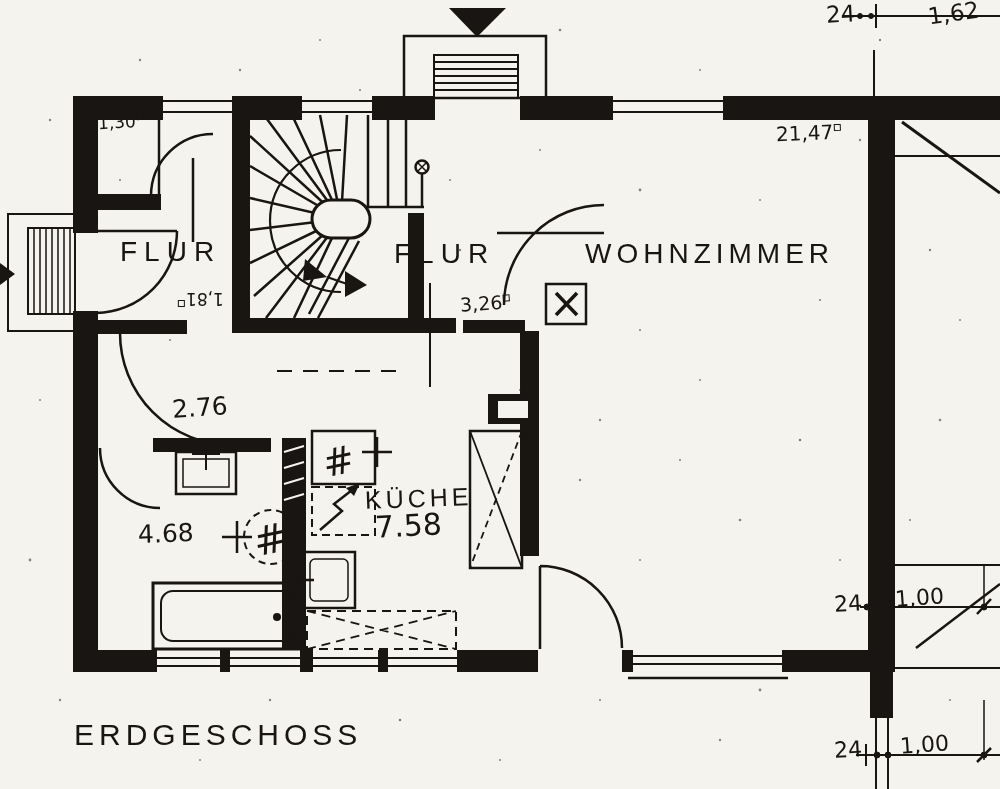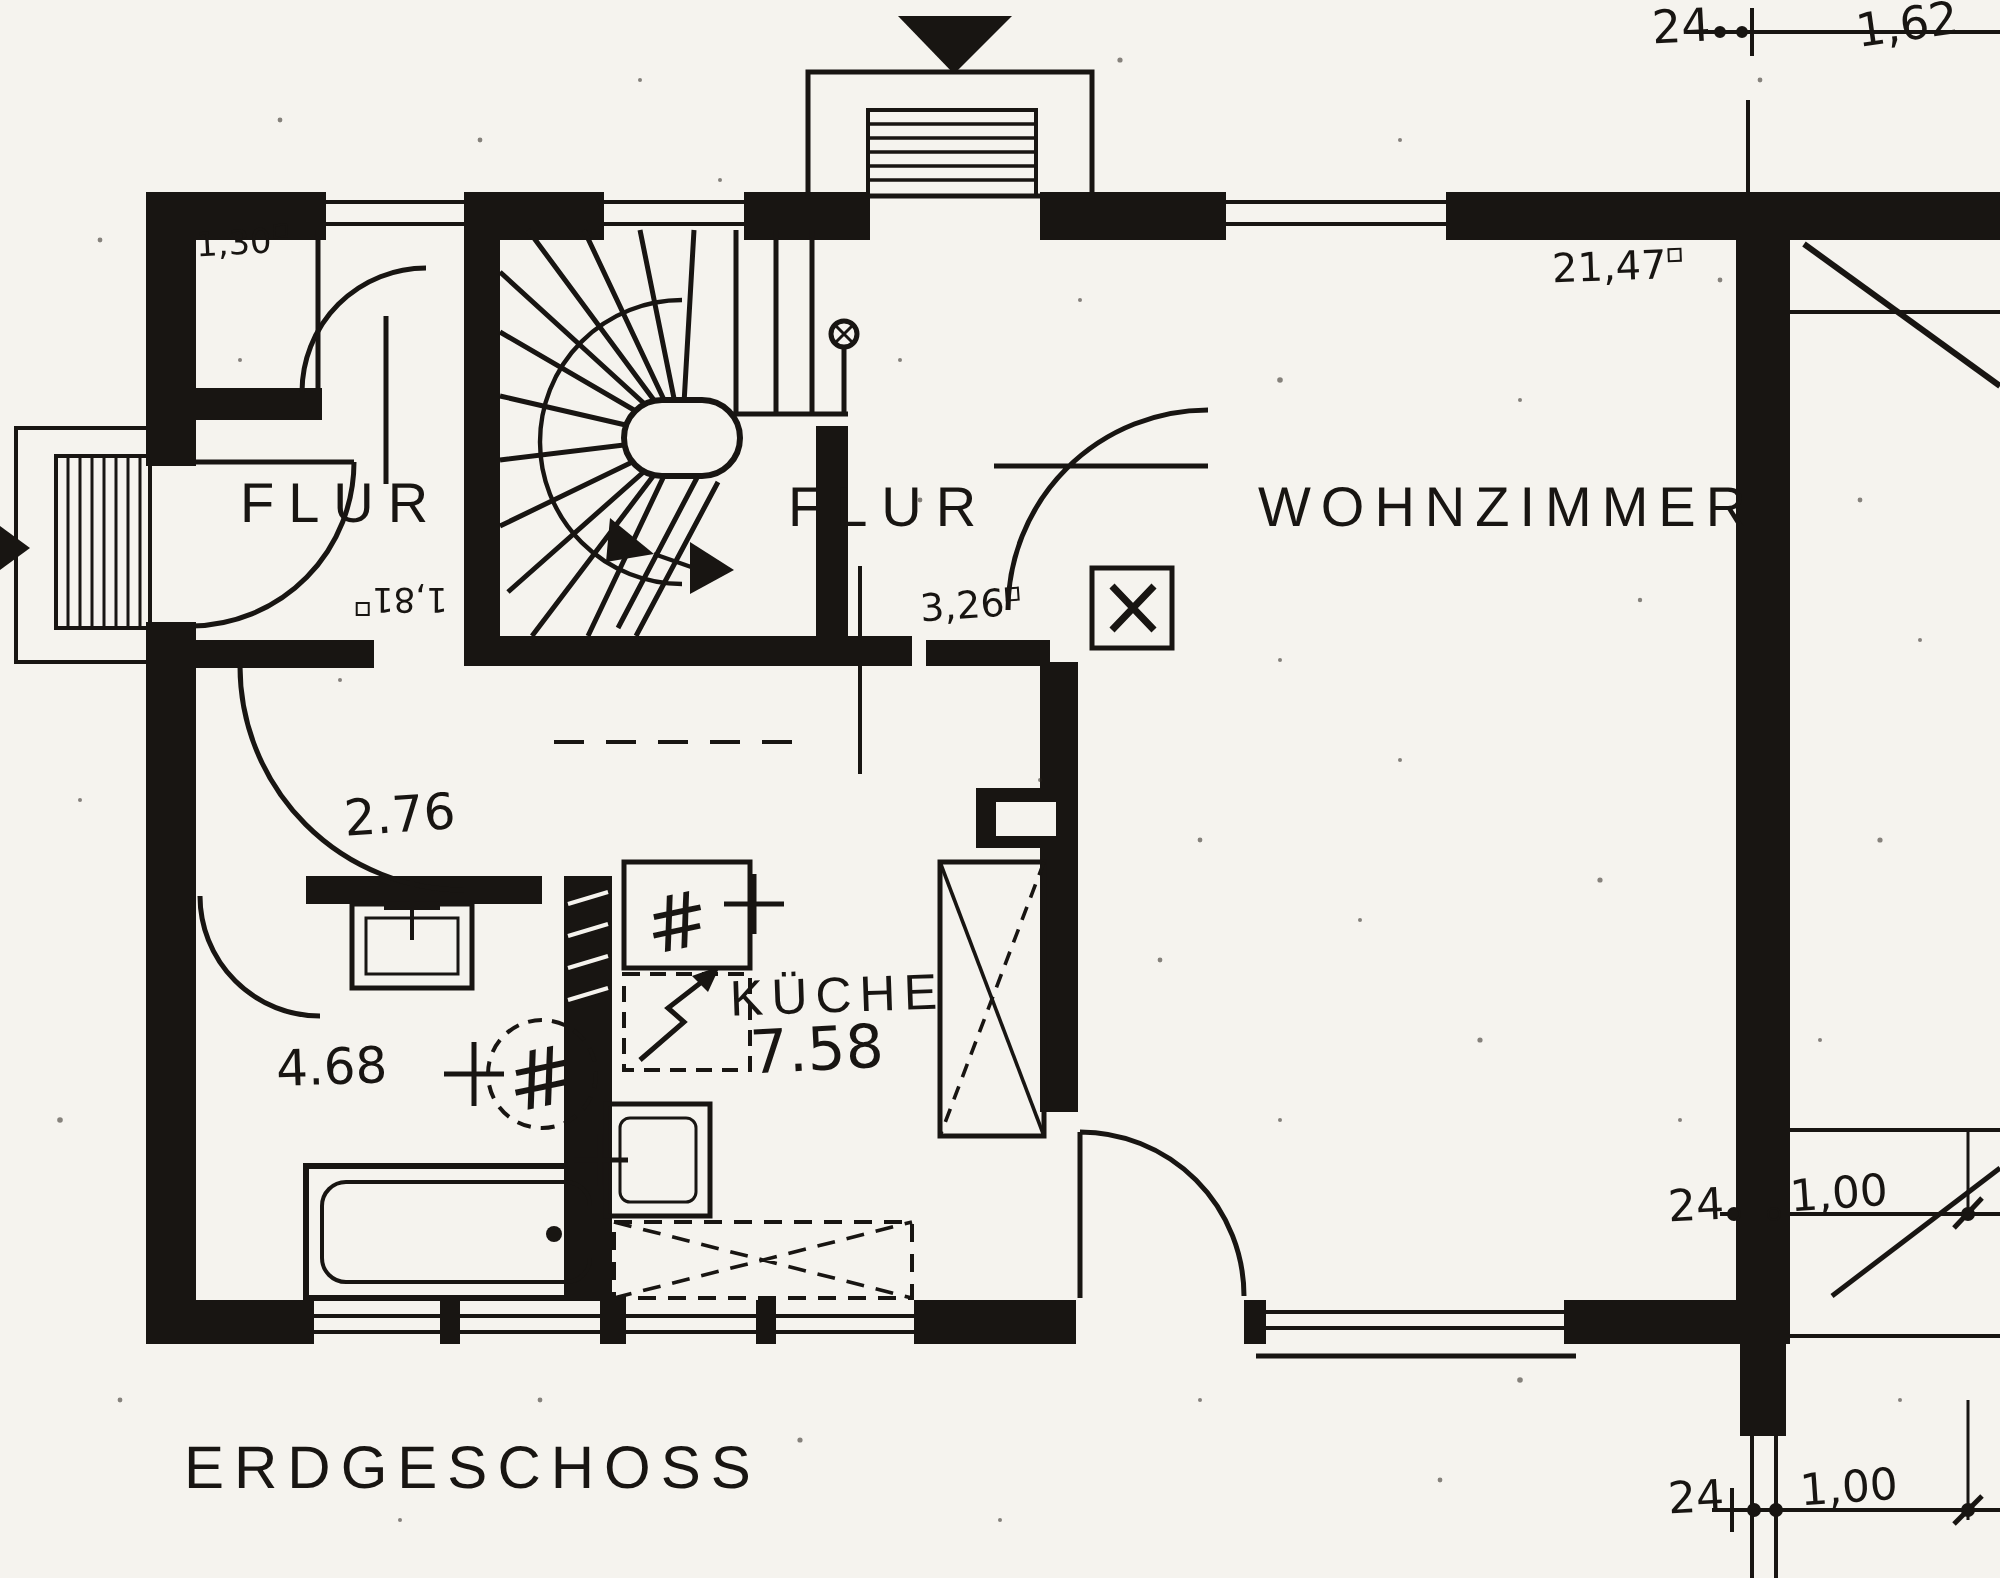--- a/index.html
+++ b/index.html
@@ -225,35 +225,35 @@
 </svg>
 
 <div class="lbl num" style="left:98px;top:112px;font-size:17px;transform:rotate(-3deg);"><span>1,30</span><span class="sq"></span></div>
 
 <div class="lbl room" style="left:120px;top:236px;"><span>FLUR</span></div>
 
 <div class="lbl num r180" style="left:178px;top:289px;font-size:17px;"><span>1,81</span><span class="sq"></span></div>
 
 <div class="lbl room" style="left:394px;top:238px;"><span>FLUR</span></div>
 
-<div class="lbl room" style="left:629px;top:238px;letter-spacing:5px;"><span>WOHNZIMMER</span></div>
+<div class="lbl room" style="left:585px;top:238px;letter-spacing:5px;"><span>WOHNZIMMER</span></div>
 
 <div class="lbl num" style="left:776px;top:121px;font-size:20px;transform:rotate(-2deg);"><span>21,47</span><span class="sq"></span></div>
 
 <div class="lbl num" style="left:460px;top:292px;font-size:19px;transform:rotate(-4deg);"><span>3,26</span><span class="sq"></span></div>
 
 <div class="lbl num" style="left:172px;top:393px;font-size:25px;transform:rotate(-4deg);"><span>2.76</span></div>
 
 <div class="lbl num" style="left:138px;top:519px;font-size:25px;transform:rotate(-2deg);"><span>4.68</span></div>
 
 <div class="lbl room" style="left:365px;top:484px;font-size:25px;letter-spacing:4px;transform:rotate(-2deg);"><span>KÜCHE</span></div>
 
 <div class="lbl num" style="left:375px;top:508px;font-size:30px;transform:rotate(-3deg);"><span>7.58</span></div>
 
-<div class="lbl room" style="left:92px;top:718px;font-size:30px;letter-spacing:5px;"><span>ERDGESCHOSS</span></div>
+<div class="lbl room" style="left:74px;top:718px;font-size:30px;letter-spacing:5px;"><span>ERDGESCHOSS</span></div>
 
 <div class="lbl num" style="left:826px;top:1px;font-size:23px;transform:rotate(-3deg);"><span>24</span></div>
 <div class="lbl num" style="left:928px;top:0px;font-size:23px;transform:rotate(-8deg);"><span>1,62</span></div>
 
 <div class="lbl num" style="left:834px;top:591px;font-size:22px;transform:rotate(-3deg);"><span>24</span></div>
 <div class="lbl num" style="left:895px;top:585px;font-size:22px;transform:rotate(-4deg);"><span>1,00</span></div>
 
 <div class="lbl num" style="left:834px;top:737px;font-size:22px;transform:rotate(-3deg);"><span>24</span></div>
 <div class="lbl num" style="left:900px;top:732px;font-size:22px;transform:rotate(-4deg);"><span>1,00</span></div>
 

